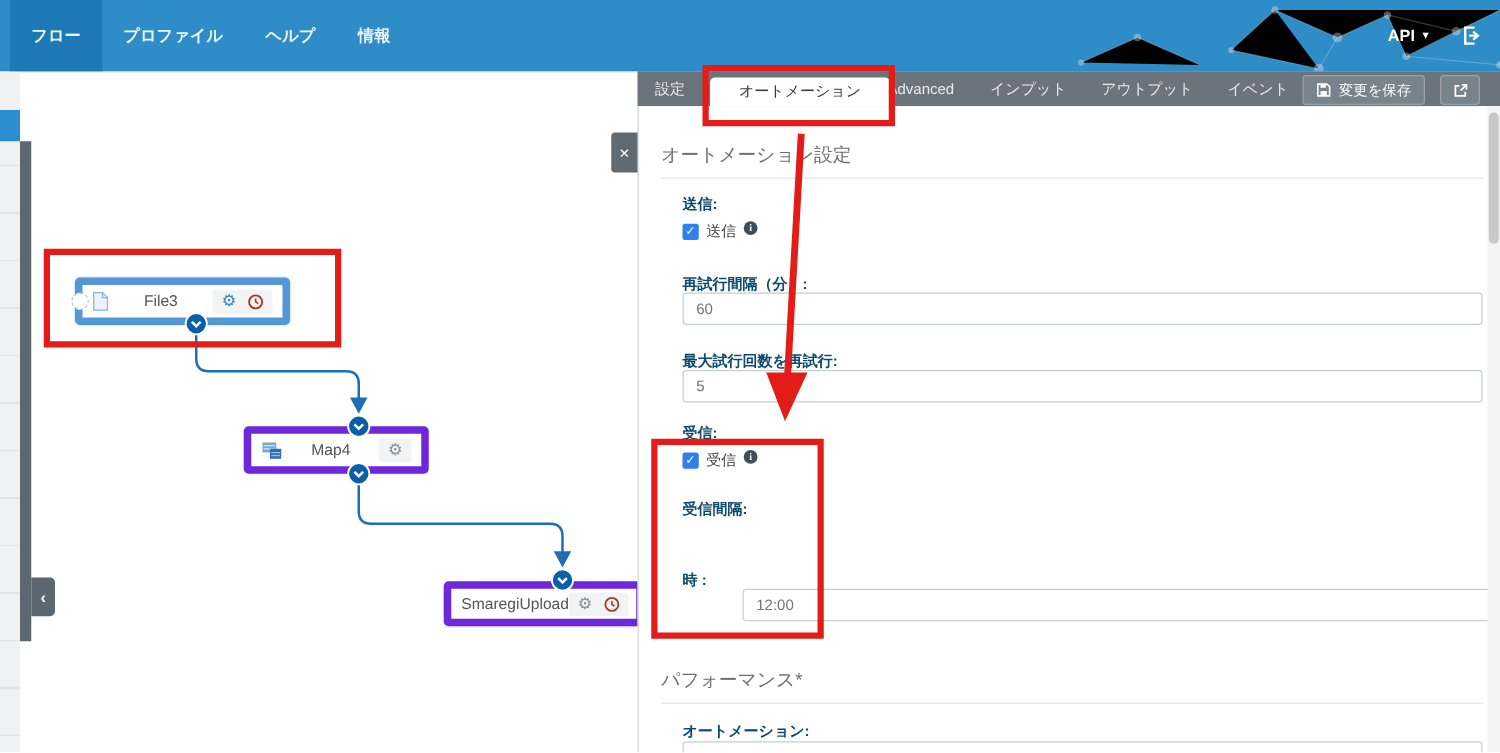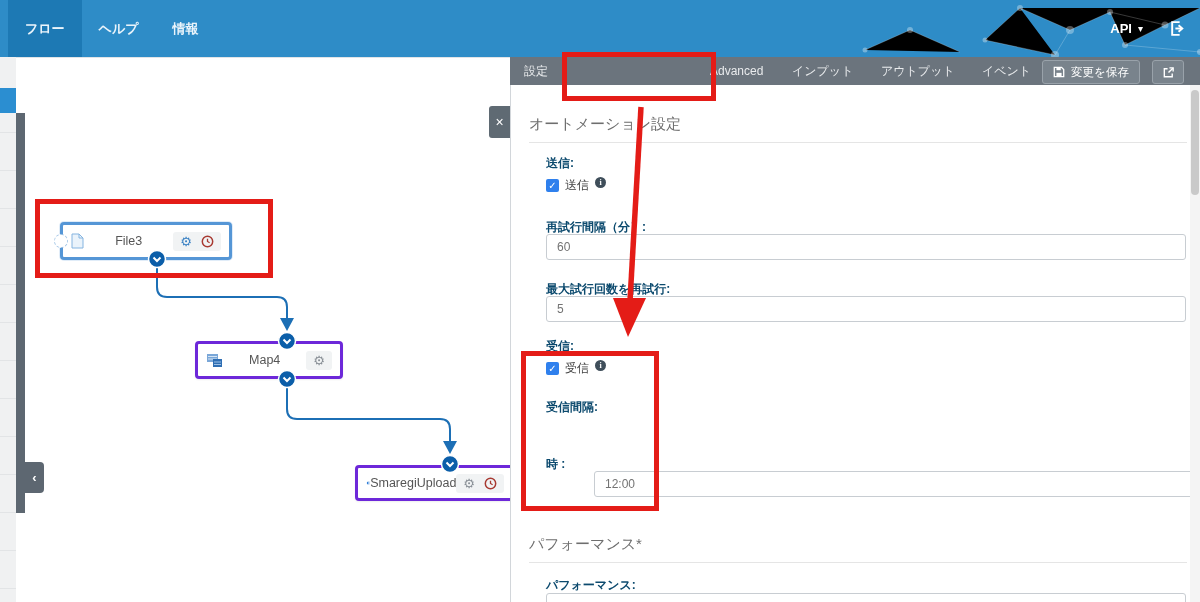--- a/index.html
+++ b/index.html
@@ -21,21 +21,21 @@
   .palette-rail { position:absolute; left:0; top:57px; width:16px; height:545px; background:#f0f1f2;
      background-image:repeating-linear-gradient(to bottom, transparent 0 37px, #e2e4e6 37px 38px); z-index:5; }
   .palette-selected { position:absolute; left:0; top:88px; width:16px; height:25px; background:#2b8ed1; z-index:6; }
   .rail-bar { position:absolute; left:16px; top:113px; width:9px; height:400px; background:#5d6771; z-index:6; }
   .rail-handle { position:absolute; left:25px; top:462px; width:19px; height:31px; background:#5d6771;
      border-radius:0 4px 4px 0; color:#fff; display:flex; align-items:center; justify-content:center;
      font-size:13px; font-weight:bold; z-index:6; cursor:pointer; }
 
   
   .canvas { position:absolute; left:16px; top:57px; right:0; bottom:0; background:#fff; border-top:1px solid #e0e4e7; }
-  .flow-node { position:absolute; background:#fff; border:3px solid #6d28d9; border-radius:4px;
+  .flow-node { position:absolute; background:#fff; border:6px solid #6d28d9; border-radius:4px;
      box-shadow:0 1px 2px rgba(0,0,0,.07); display:flex; align-items:center; padding:0 8px; z-index:1; cursor:pointer; }
   .flow-node.selected { border-color:#5596d6; box-shadow:0 0 0 1px rgba(85,150,214,.18); }
   .node-label { flex:1; text-align:center; font-size:12.5px; color:#555; }
   .icon-box { display:flex; align-items:center; gap:9px; background:#f1f3f4; border-radius:3px; padding:3px 7px; }
   .gear { font-family:"DejaVu Sans",sans-serif; font-size:13px; line-height:1; cursor:pointer; }
   .gear.blue { color:#3b82c4; } .gear.gray { color:#8a9097; }
   .dash-port { position:absolute; left:-9px; top:50%; transform:translateY(-50%); width:14px; height:14px;
      border:1px dashed #a9c9e8; border-radius:50%; background:#fff; }
   .flow-svg { position:absolute; left:0; top:57px; width:520px; height:545px; z-index:2; pointer-events:none; }
 
@@ -94,20 +94,21 @@
           <circle cx="355" cy="45" r="3"></circle>
           <circle cx="285" cy="55" r="4"></circle>
         <circle cx="215" cy="40" r="2.5"></circle>
           <circle cx="140" cy="30" r="3"></circle>
           <circle cx="95" cy="50" r="2.5"></circle>
         <circle cx="430" cy="52" r="3"></circle>
       </g>
     </svg>
     <div class="nav-items">
       <div class="nav-item active">フロー</div>
+      <div class="nav-item">プロファイル</div>
       <div class="nav-item">ヘルプ</div>
       <div class="nav-item">情報</div>
     </div>
     <div class="nav-right">
       <div class="api-btn">
         <span>API</span>
         <span class="caret">▾</span>
       </div>
       <span style="cursor:pointer;display:flex;">
         <svg width="17" height="17" viewBox="0 0 16 16">
@@ -193,20 +194,21 @@
       <path d="M283.5 320.5 L287 324 L290.5 320.5" fill="none" stroke="#fff" stroke-width="2"></path>
     </g>
     <g>
       <circle cx="450" cy="407" r="8.5" fill="#0b5ea9" stroke="#fff" stroke-width="1.5"></circle>
       <path d="M446.5 405.5 L450 409 L453.5 405.5" fill="none" stroke="#fff" stroke-width="2"></path>
     </g>
   </svg>
 
   <div class="tabbar"></div>
   <div class="tab" style="left:524px;">設定</div>
+  <div class="tab-active">オートメーション</div>
   <div class="tab" style="left:710px;">Advanced</div>
   <div class="tab" style="left:792px;">インプット</div>
   <div class="tab" style="left:881px;">アウトプット</div>
   <div class="tab" style="left:982px;">イベント</div>
 
   <div class="save-btn">
     <svg width="12" height="12" viewBox="0 0 14 14">
       <path d="M1.5 1.5 H10 L12.5 4 V12.5 H1.5 Z" fill="none" stroke="#fff" stroke-width="1.5"></path>
       <rect x="4" y="8" width="6" height="4.5" fill="#fff"></rect>
       <rect x="4" y="1.5" width="5" height="3.4" fill="#fff"></rect>
@@ -246,21 +248,21 @@
     </div>
 
     <div class="fld-label" style="top:314px;">受信間隔:</div>
 
     <div class="fld-label" style="top:371px;">時 :</div>
     <input class="txt-input" style="top: 386px; margin-left: 48px;" value="12:00">
 
     <div class="sec-title" style="top:450px;">パフォーマンス*</div>
     <div class="sec-rule" style="top:477px;"></div>
 
-    <div class="fld-label" style="top:492px;">パフォーマンス:</div>
+    <div class="fld-label" style="top:492px;">オートメーション:</div>
     <input class="txt-input" style="top: 508px;" value="">
   </div>
 
   <div class="panel-close">
     <span>×</span>
   </div>
 
   <div class="scroll-track"></div>
   <div class="scroll-thumb"></div>
 

